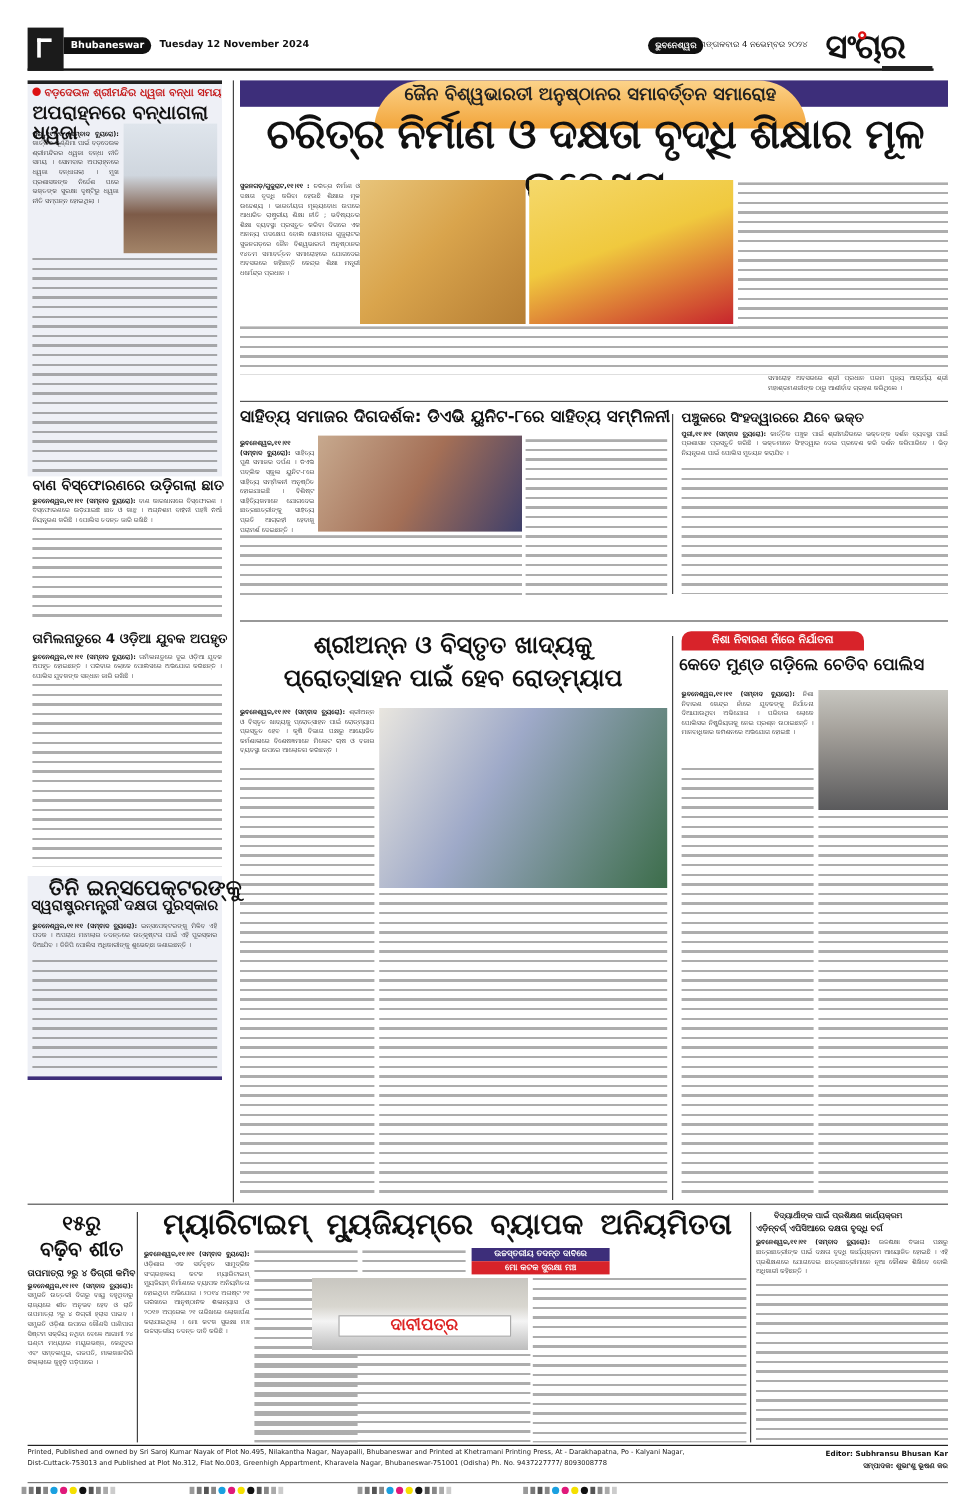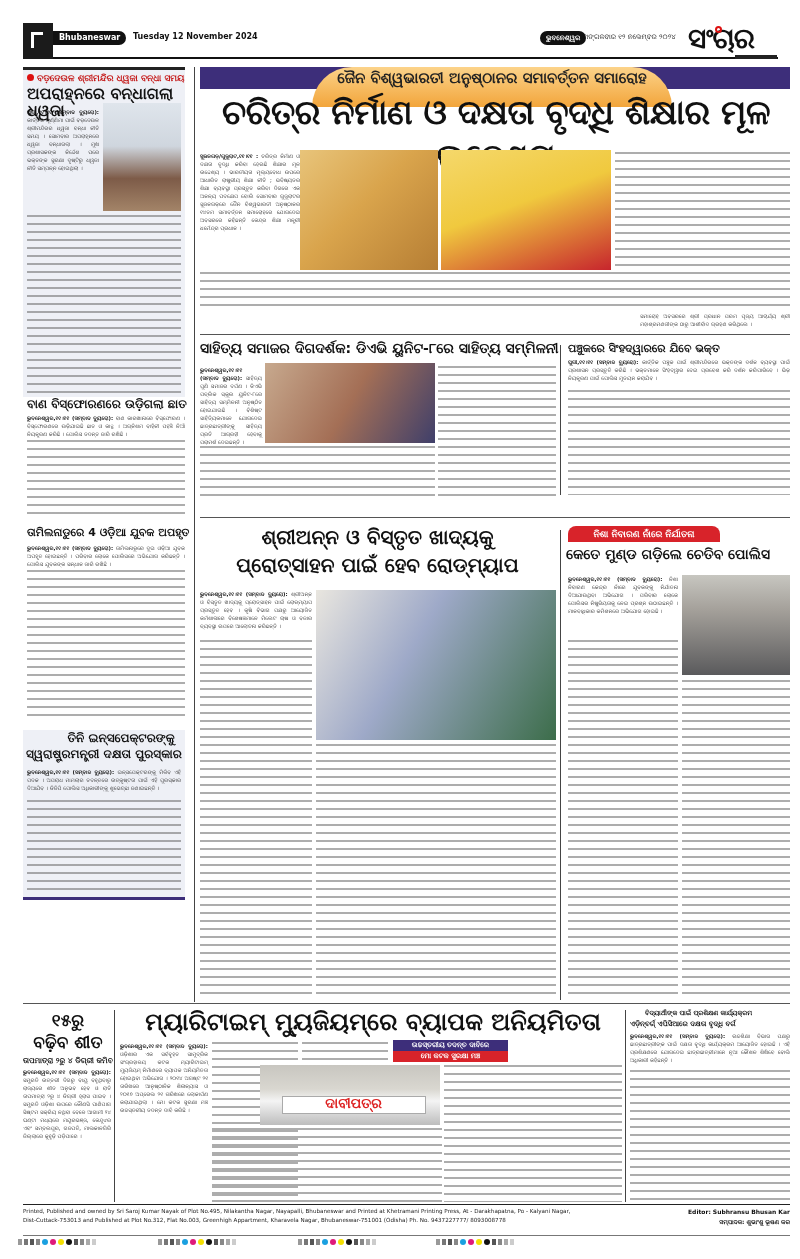--- a/index.html
+++ b/index.html
@@ -58,21 +58,21 @@
 </head>
 <body>
 
 <div class="abs masthead"></div>
 <div class="abs page-box">
     <div class="glyph"></div>
   </div>
 <div class="abs city-pill">Bhubaneswar</div>
 <div class="abs date-en">Tuesday 12 November 2024</div>
 <div class="abs city-pill-or">ଭୁବନେଶ୍ୱର</div>
-<div class="abs date-or">ମଙ୍ଗଳବାର ୧୨ ନଭେମ୍ବର ୨୦୨୪</div>
+<div class="abs date-or">ମଙ୍ଗଳବାର 4 ନଭେମ୍ବର ୨୦୨୪</div>
 <div class="abs logo">ସଂଚାର</div>
 <div class="abs logo-dot"></div>
 <div class="abs logo-tag"></div>
 
 <div class="abs vrule" style="left:194px;top:67px;height:935px;"></div>
 <div class="abs vrule" style="left:560px;top:345px;height:150px;"></div>
 <div class="abs vrule" style="left:560px;top:530px;height:470px;"></div>
 
 <div class="abs lbox" style="left:23px;top:67px;width:162px;height:330px;border-top:3px solid #222;"></div>
 <div class="abs red-kicker" style="left:27px;top:73px;"><span class="red-dot"></span><span>ବଡ଼ଦେଉଳ ଶ୍ରୀମନ୍ଦିର ଧ୍ୱଜା ବନ୍ଧା ସମୟ</span></div>
@@ -83,21 +83,21 @@
 
 <div class="abs h-left" style="left:27px;top:398px;font-size:12px;">ବାଣ ବିସ୍ଫୋରଣରେ ଉଡ଼ିଗଲା ଛାତ</div>
 <div class="abs para" style="left:27px;top:414px;width:158px;"><span class="dateline">ଭୁବନେଶ୍ୱର,୧୧।୧୧ (ସମ୍ବାଦ ବ୍ୟୁରୋ):</span> <span>ବାଣ କାରଖାନାରେ ବିସ୍ଫୋରଣ । ବିସ୍ଫୋରଣରେ ଉଡ଼ିଯାଇଛି ଛାତ ଓ କାନ୍ଥ । ଅଗ୍ନିଶମ ବାହିନୀ ପହଞ୍ଚି ନିଆଁ ନିୟନ୍ତ୍ରଣ କରିଛି । ପୋଲିସ ତଦନ୍ତ ଜାରି ରଖିଛି ।</span></div>
 <div class="abs textfill" style="left:27px;top:440px;width:158px;height:80px;"></div>
 
 <div class="abs h-left" style="left:27px;top:527px;font-size:11px;">ତାମିଲନାଡୁରେ 4 ଓଡ଼ିଆ ଯୁବକ ଅପହୃତ</div>
 <div class="abs para" style="left:27px;top:544px;width:158px;"><span class="dateline">ଭୁବନେଶ୍ୱର,୧୧।୧୧ (ସମ୍ବାଦ ବ୍ୟୁରୋ):</span> <span>ତାମିଲନାଡୁରେ ଦୁଇ ଓଡ଼ିଆ ଯୁବକ ଅପହୃତ ହୋଇଛନ୍ତି । ପରିବାର ଲୋକେ ପୋଲିସରେ ଅଭିଯୋଗ କରିଛନ୍ତି । ପୋଲିସ ଯୁବକଙ୍କ ସନ୍ଧାନ ଜାରି ରଖିଛି ।</span></div>
 <div class="abs textfill" style="left:27px;top:570px;width:158px;height:152px;"></div>
 
 <div class="abs lbox" style="left:23px;top:730px;width:162px;height:170px;border-bottom:3px solid #3d2e7a;"></div>
-<div class="abs h-left" style="left:23px;top:732px;width:196px;text-align:center;font-size:12px;">ତିନି ଇନ୍ସପେକ୍ଟରଙ୍କୁ</div>
+<div class="abs h-left" style="left:23px;top:732px;width:196px;text-align:center;font-size:18px;">ତିନି ଇନ୍ସପେକ୍ଟରଙ୍କୁ</div>
 <div class="abs h-left" style="left:23px;top:748px;width:162px;text-align:center;font-size:12px;">ସ୍ୱରାଷ୍ଟ୍ରମନ୍ତ୍ରୀ ଦକ୍ଷତା ପୁରସ୍କାର</div>
 <div class="abs para" style="left:27px;top:768px;width:154px;"><span class="dateline">ଭୁବନେଶ୍ୱର,୧୧।୧୧ (ସମ୍ବାଦ ବ୍ୟୁରୋ):</span> <span>ଇନ୍ସପେକ୍ଟରଙ୍କୁ ମିଳିବ ଏହି ପଦକ । ଅପରାଧ ମାମଲାର ତଦନ୍ତରେ ଉତ୍କୃଷ୍ଟତା ପାଇଁ ଏହି ପୁରସ୍କାର ଦିଆଯିବ । ଡିଜିପି ପୋଲିସ ଅଧିକାରୀଙ୍କୁ ଶୁଭେଚ୍ଛା ଜଣାଇଛନ୍ତି ।</span></div>
 <div class="abs textfill" style="left:27px;top:800px;width:154px;height:92px;"></div>
 
 <div class="abs kicker-purple"></div>
 <div class="abs kicker-orange">ଜୈନ ବିଶ୍ୱଭାରତୀ ଅନୁଷ୍ଠାନର ସମାବର୍ତ୍ତନ ସମାରୋହ</div>
 <div class="abs main-head">ଚରିତ୍ର ନିର୍ମାଣ ଓ ଦକ୍ଷତା ବୃଦ୍ଧି ଶିକ୍ଷାର ମୂଳ ଉଦ୍ଦେଶ୍ୟ</div>
 <div class="abs para" style="left:200px;top:152px;width:100px;"><span class="dateline">ସୁଜନଗଡ଼/ଗୁଜୁରାଟ,୧୧।୧୧ :</span> <span>ଚରିତ୍ର ନିର୍ମାଣ ଓ ଦକ୍ଷତା ବୃଦ୍ଧି କରିବା ହେଉଛି ଶିକ୍ଷାର ମୂଳ ଉଦ୍ଦେଶ୍ୟ । ଭାରତୀୟତା ମୂଲ୍ୟବୋଧ ଉପରେ ଆଧାରିତ ରାଷ୍ଟ୍ରୀୟ ଶିକ୍ଷା ନୀତି ; ଭବିଷ୍ୟତର ଶିକ୍ଷା ବ୍ୟବସ୍ଥା ପ୍ରସ୍ତୁତ କରିବା ଦିଗରେ ଏକ ଅନନ୍ୟ ପଦକ୍ଷେପ ବୋଲି ସୋମବାର ଗୁଜୁରାଟର ସୁଜନଗଡ଼ରେ ଜୈନ ବିଶ୍ୱଭାରତୀ ଅନୁଷ୍ଠାନର ୧୪ତମ ସମାବର୍ତ୍ତନ ସମାରୋହରେ ଯୋଗଦେଇ ଅବସରରେ କହିଛନ୍ତି କେନ୍ଦ୍ର ଶିକ୍ଷା ମନ୍ତ୍ରୀ ଧର୍ମେନ୍ଦ୍ର ପ୍ରଧାନ ।</span></div>
 <div class="abs photo ph-conv" style="left:300px;top:150px;width:138px;height:120px;"></div>
 <div class="abs photo ph-stud" style="left:441px;top:150px;width:170px;height:120px;"></div>
@@ -132,21 +132,21 @@
 <div class="abs textfill" style="left:682px;top:680px;width:108px;height:320px;"></div>
 
 <div class="abs hrule" style="left:23px;top:1003px;width:767px;"></div>
 
 <div class="abs bottom-head" style="left:23px;top:1010px;width:90px;text-align:center;font-size:17px;">୧୫ରୁ</div>
 <div class="abs bottom-head" style="left:23px;top:1032px;width:90px;text-align:center;font-size:17px;">ବଢ଼ିବ ଶୀତ</div>
 <div class="abs bottom-head" style="left:23px;top:1056px;font-size:7.5px;">ତାପମାତ୍ରା ୨ରୁ ୪ ଡିଗ୍ରୀ କମିବ</div>
 <div class="abs para" style="left:23px;top:1068px;width:88px;"><span class="dateline">ଭୁବନେଶ୍ୱର,୧୧।୧୧ (ସମ୍ବାଦ ବ୍ୟୁରୋ):</span> <span>ସମ୍ପ୍ରତି ଉତ୍ତରୀ ଦିଗରୁ ବାୟୁ ବହୁଥିବାରୁ ରାଜ୍ୟରେ ଶୀତ ଅନୁଭବ ହେବ ଓ ରାତି ତାପମାତ୍ରା ୨ରୁ ୪ ଡିଗ୍ରୀ ହ୍ରାସ ପାଇବ । ସମ୍ପ୍ରତି ଓଡ଼ିଶା ଉପରେ କୌଣସି ପାଣିପାଗ ସିଷ୍ଟମ ସକ୍ରିୟ ନଥିବା ବେଳେ ଆଗାମୀ ୨୪ ଘଣ୍ଟା ମଧ୍ୟରେ ମୟୂରଭଞ୍ଜ, କେନ୍ଦୁଝର ଏବଂ ସମ୍ବଲପୁର, ଗଜପତି, ମାଲକାନଗିରି ଜିଲ୍ଲାରେ କୁହୁଡ଼ି ପଡ଼ିପାରେ ।</span></div>
 <div class="abs vrule" style="left:114px;top:1010px;height:192px;"></div>
 
-<div class="abs bottom-head" style="left:118px;top:1008px;font-size:24px;width:510px;text-align:center;">ମ୍ୟାରିଟାଇମ୍ ମ୍ୟୁଜିୟମ୍‌ରେ ବ୍ୟାପକ ଅନିୟମିତତା</div>
+<div class="abs bottom-head" style="left:118px;top:1008px;font-size:24px;width:510px;text-align:center;font-family:Liberation Mono, monospace;">ମ୍ୟାରିଟାଇମ୍ ମ୍ୟୁଜିୟମ୍‌ରେ ବ୍ୟାପକ ଅନିୟମିତତା</div>
 <div class="abs sub-banner" style="left:393px;top:1040px;width:115px;height:11px;font-size:7px;line-height:11px;">ଉଚ୍ଚସ୍ତରୀୟ ତଦନ୍ତ ଦାବିରେ</div>
 <div class="abs sub-banner" style="left:393px;top:1051px;width:115px;height:11px;font-size:7px;line-height:11px;background:#d8232a;text-align:center;">ମୋ କଟକ ସୁରକ୍ଷା ମଞ୍ଚ</div>
 <div class="abs para" style="left:120px;top:1042px;width:88px;"><span class="dateline">ଭୁବନେଶ୍ୱର,୧୧।୧୧ (ସମ୍ବାଦ ବ୍ୟୁରୋ):</span> <span>ଓଡ଼ିଶାର ଏକ ସର୍ବବୃହତ ସାମୁଦ୍ରିକ ସଂଗ୍ରହାଳୟ କଟକ ମ୍ୟାରିଟାଇମ୍ ମ୍ୟୁଜିୟମ୍ ନିର୍ମାଣରେ ବ୍ୟାପକ ଅନିୟମିତତା ହୋଇଥିବା ଅଭିଯୋଗ । ୨୦୧୪ ଅଗଷ୍ଟ ୨୧ ତାରିଖରେ ଆନୁଷ୍ଠାନିକ ଶିଳାନ୍ୟାସ ଓ ୨୦୧୭ ଅପ୍ରେଲ ୨୧ ତାରିଖରେ ଲୋକାର୍ପଣ କରାଯାଇଥିଲା । ମୋ କଟକ ସୁରକ୍ଷା ମଞ୍ଚ ଉଚ୍ଚସ୍ତରୀୟ ତଦନ୍ତ ଦାବି କରିଛି ।</span></div>
 <div class="abs textfill" style="left:212px;top:1042px;width:86px;height:160px;"></div>
 <div class="abs textfill" style="left:302px;top:1042px;width:86px;height:20px;"></div>
 <div class="abs photo ph-protest" style="left:260px;top:1065px;width:180px;height:60px;">
   <div class="banner">
       <span>ଦାବୀପତ୍ର</span>
     </div>
 </div>

